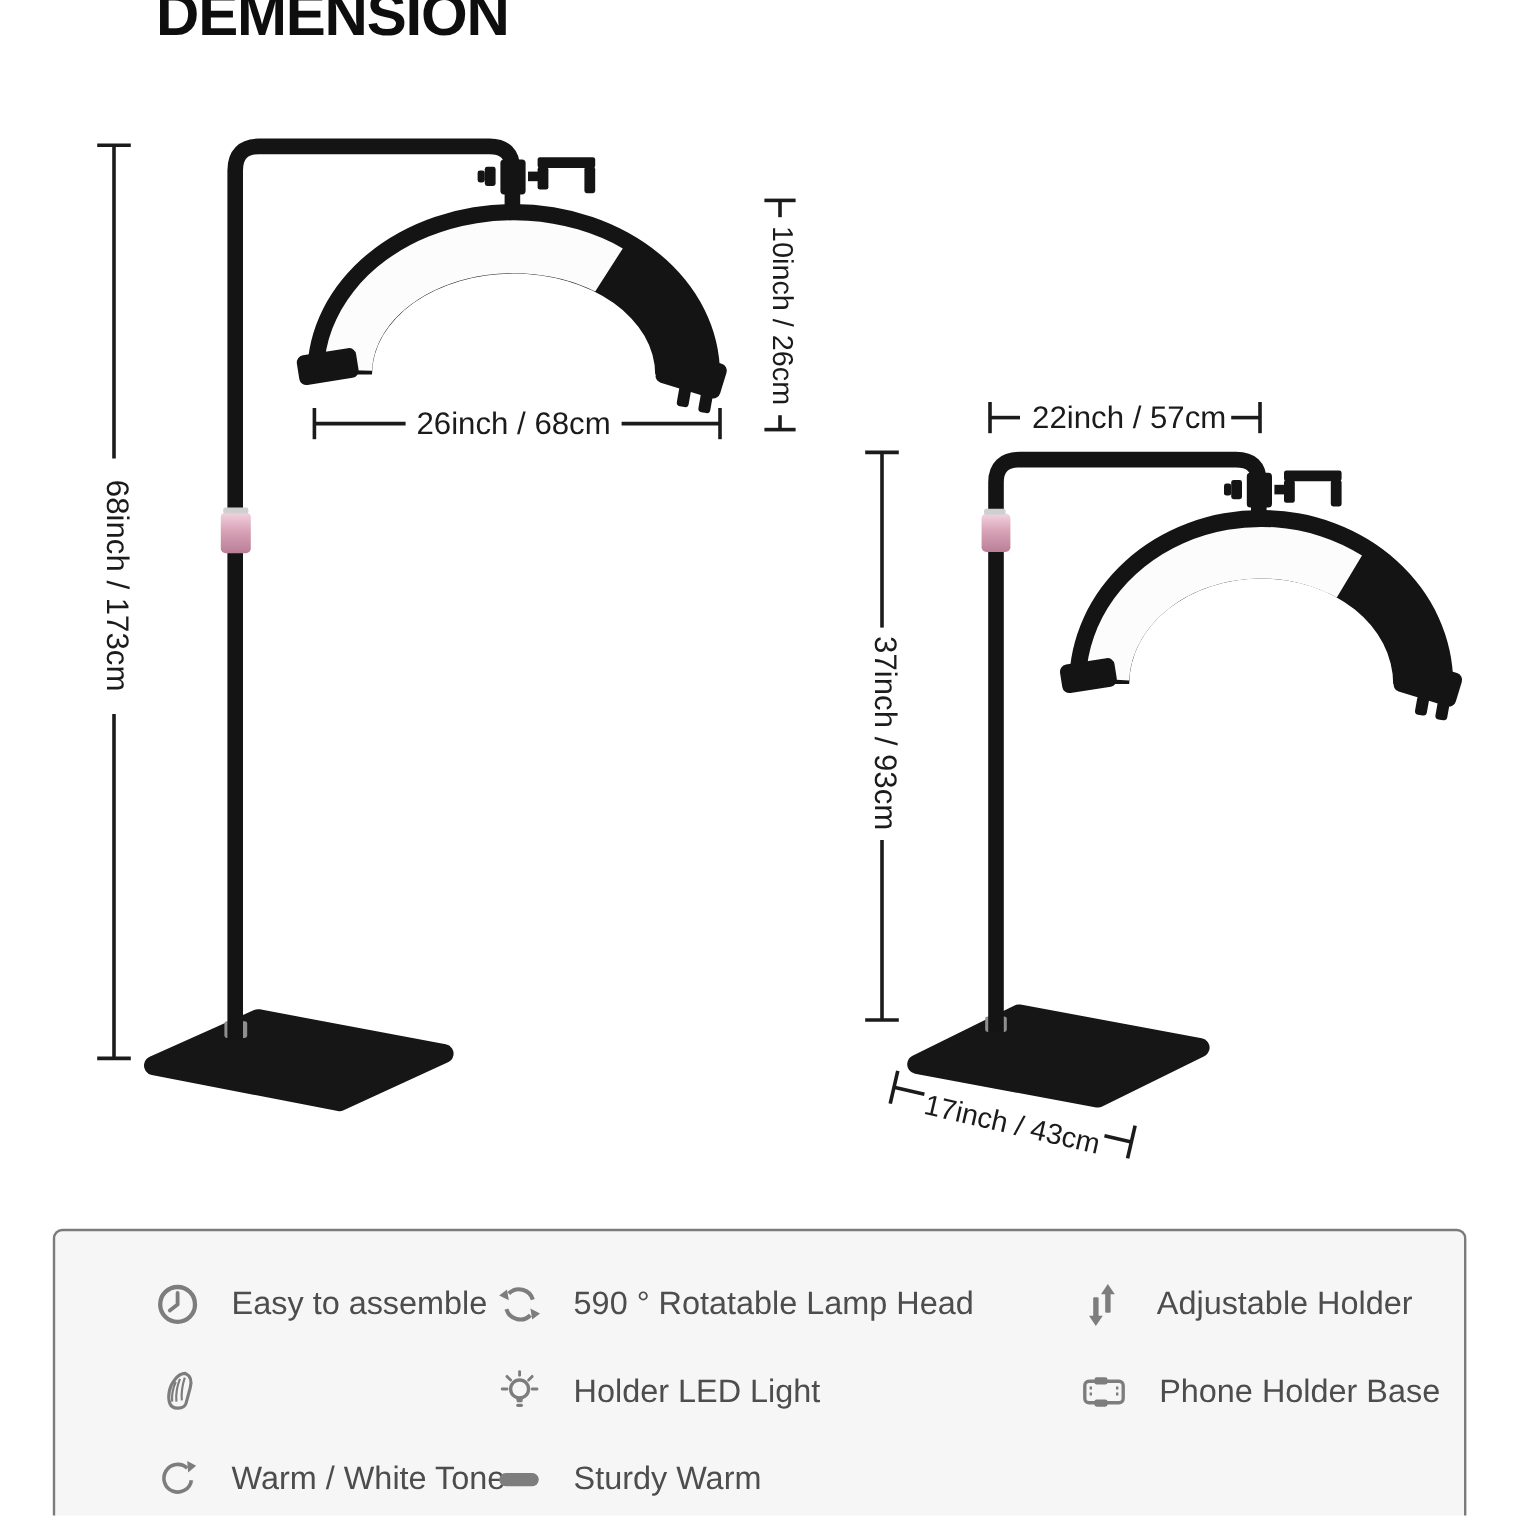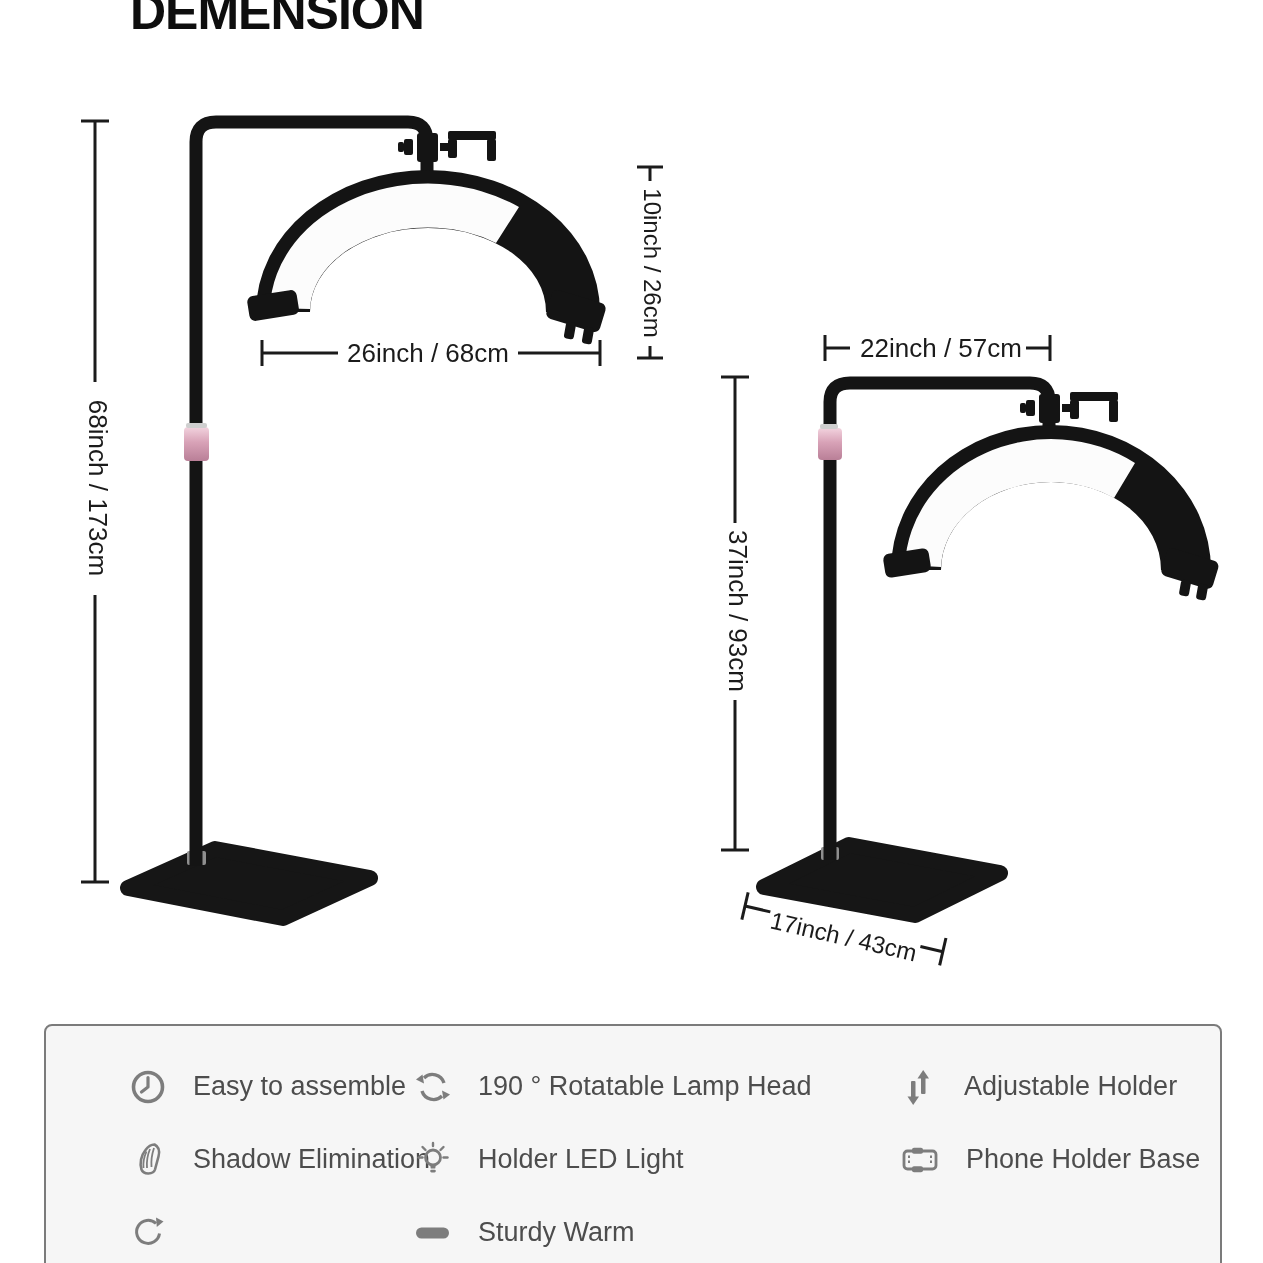--- a/index.html
+++ b/index.html
@@ -135,42 +135,41 @@
 
   <div class="feature">
     <svg width="38" height="38" viewBox="0 0 38 38">
       <g stroke="#7d7d7d" stroke-width="3.4" fill="none">
         <path d="M8,23 a12,12 0 0 0 20,5"></path>
         <path d="M30,15 a12,12 0 0 0 -20,-5"></path>
       </g>
       <polygon points="29.5,31.5 28,22.5 36,26.5" fill="#7d7d7d"></polygon>
       <polygon points="8.5,6.5 10,15.5 2,11.5" fill="#7d7d7d"></polygon>
     </svg>
-    <span>190 ° Rotatable Lamp Head</span>
+    <span>590 ° Rotatable Lamp Head</span>
   </div>
 
 
   <div class="feature">
     <svg width="38" height="38" viewBox="0 0 38 38" fill="#7d7d7d">
       <rect x="21" y="8" width="4.5" height="18" rx="1"></rect>
       <polygon points="23.2,2 17.5,10.5 29,10.5"></polygon>
       <rect x="11" y="13" width="4.5" height="18" rx="1"></rect>
       <polygon points="13.2,37 7.5,28.5 19,28.5"></polygon>
     </svg>
     <span>Adjustable Holder</span>
   </div>
 
   <div class="feature">
     <svg width="38" height="38" viewBox="0 0 38 38" fill="none" stroke="#7d7d7d">
       <path d="M25.5,3.5 C29.5,5.5 31,10 29.5,15.5 L26,28.5 C24.5,33.5 14.5,34 12.5,28.5 C10.5,22.5 12,14.5 16.5,9 C19,5.5 22.5,3.5 25.5,3.5 Z" stroke-width="2.6"></path>
       <path d="M21,8 C18.5,14 17.5,21 18,27" stroke-width="1.8"></path>
       <path d="M25,7 C23,13 22,20 22.5,26" stroke-width="1.8"></path>
       <path d="M17.5,10.5 C15,16 14,22 14.5,27" stroke-width="1.8"></path>
     </svg>
-    <span>Shadow Elimination</span>
   </div>
 
   <div class="feature">
     <svg width="38" height="38" viewBox="0 0 38 38">
       <circle cx="19" cy="16.5" r="7.5" fill="none" stroke="#7d7d7d" stroke-width="2.8"></circle>
       <path d="M16,23.5 h6 l-0.8,4 h-4.4 Z" fill="#7d7d7d"></path>
       <rect x="16.2" y="28.8" width="5.6" height="2.6" rx="1.3" fill="#7d7d7d"></rect>
       <g stroke="#7d7d7d" stroke-width="2.4" stroke-linecap="round">
         <line x1="4.5" y1="16.5" x2="8.5" y2="16.5"></line>
           <line x1="29.5" y1="16.5" x2="33.5" y2="16.5"></line>
@@ -190,20 +189,21 @@
       <path d="M9,14.5 v9 M31,14.5 v9" stroke="#7d7d7d" stroke-width="2" stroke-dasharray="2.5 2.5" fill="none"></path>
     </svg>
     <span>Phone Holder Base</span>
   </div>
 
   <div class="feature">
     <svg width="38" height="38" viewBox="0 0 38 38">
       <path d="M27,9.5 A11.5,11.5 0 1 0 30.5,19.5" stroke="#7d7d7d" stroke-width="3" fill="none"></path>
       <polygon points="27,3.5 27.8,13 34.5,7.5" fill="#7d7d7d"></polygon>
     </svg>
+    <span>Warm / White Tone</span>
   </div>
 
   <div class="feature">
     <svg width="38" height="38" viewBox="0 0 38 38">
       <rect x="2" y="13.5" width="33" height="11" rx="5.5" fill="#7d7d7d"></rect>
     </svg>
     <span>Sturdy Warm</span>
   </div>
 
 </div>

